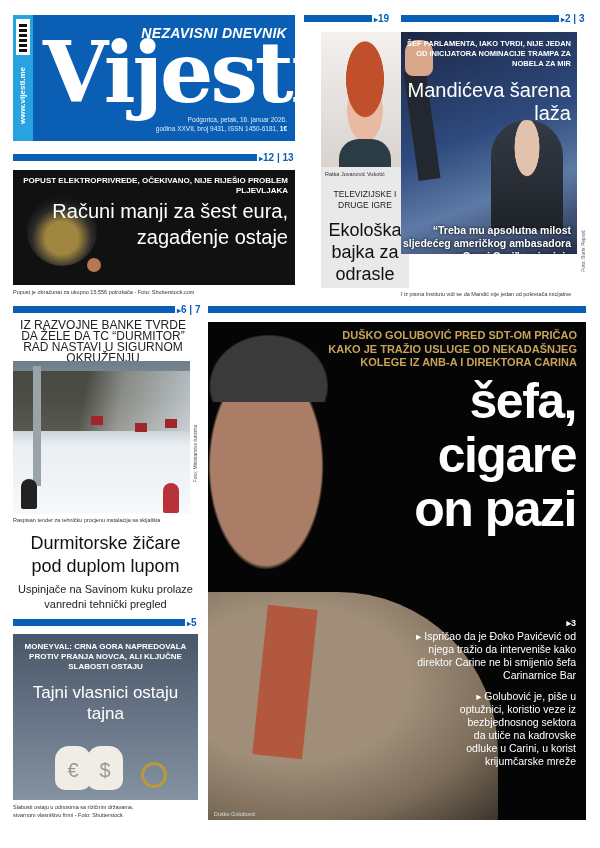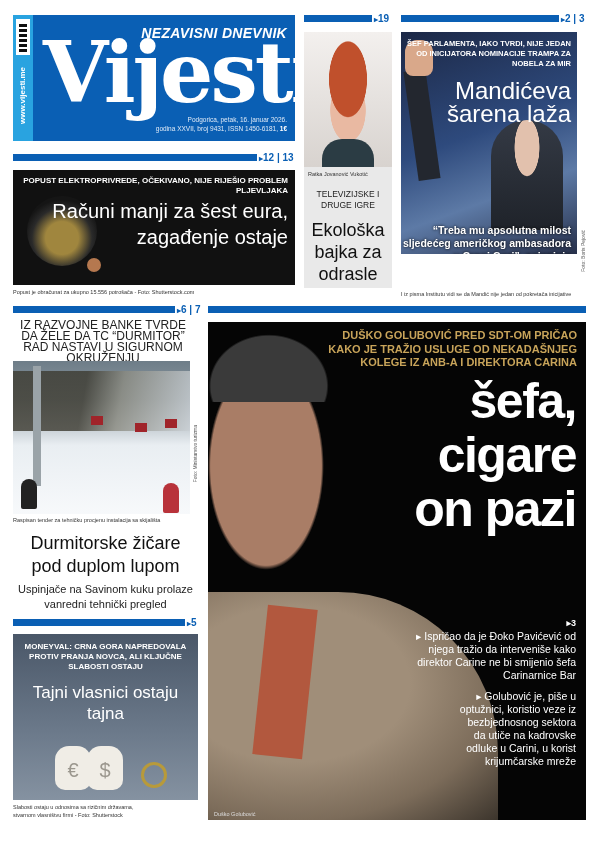--- a/index.html
+++ b/index.html
@@ -18,34 +18,34 @@
   .mast-title { position: absolute; left: 30px; top: 8px; color: #fff; font-family: "DejaVu Serif", serif; font-weight: bold; font-size: 84px; line-height: 100px; letter-spacing: -3px; }
   .mast-date { position: absolute; right: 8px; bottom: 8px; color: #dfeaf7; font-size: 6.5px; text-align: right; line-height: 9px; }
   .mast-date b { color: #fff; }
 
   
   .bar { position: absolute; height: 7px; background: #0a5fb4; }
   .pageref { position: absolute; color: #0a5fb4; font-weight: bold; font-size: 10px; line-height: 10px; }
   .pageref .tri { font-size: 8px; }
 
   
-  .col-box { left: 304px; top: 32px; width: 88px; height: 256px; background: #e9e9e9; }
+  .col-box { left: 321px; top: 32px; width: 88px; height: 256px; background: #e9e9e9; }
   .col-photo { position: absolute; left: 0; top: 0; width: 88px; height: 135px; background: radial-gradient(ellipse at 50% 35%, #c0502c 0 30%, transparent 31%), radial-gradient(ellipse at 50% 58%, #e9b9a2 0 28%, transparent 29%), linear-gradient(#f3f0ee, #d8d3cf); }
   .col-photo .shirt { position:absolute; left:18px; bottom:0; width:52px; height:28px; background:#2b3c44; border-radius: 20px 20px 0 0; }
   .col-caption { position: absolute; left: 4px; top: 139px; font-size: 5.5px; color: #333; }
   .col-kicker { position: absolute; left: 0; top: 157px; width: 88px; text-align: center; font-size: 8.5px; color: #222; line-height: 11px; }
   .col-head { position: absolute; left: 0; top: 187px; width: 88px; text-align: center; font-size: 18px; color: #111; line-height: 22px; }
 
   
   .mandic { left: 401px; top: 32px; width: 176px; height: 222px; background: linear-gradient(160deg,#1c2846 0%,#2e4a7d 45%,#5d7aa6 70%,#27304a 100%); overflow: hidden; }
   .mandic .person { position:absolute; left:90px; top:88px; width:72px; height:110px; border-radius:40px 40px 0 0; background: radial-gradient(ellipse at 50% 25%, #e2c1ad 0 24%, transparent 25%), linear-gradient(#343a45,#1f232a); }
   .mandic .hand { position:absolute; left:4px; top:8px; width:28px; height:36px; background:#d9a88a; border-radius:12px 12px 8px 8px; }
   .mandic .arm { position:absolute; left:10px; top:38px; width:22px; height:110px; background:#23272f; transform: rotate(-8deg); }
   .mandic-kicker { position: absolute; right: 6px; top: 7px; width: 170px; text-align: right; color: #fff; font-size: 7.5px; font-weight: bold; line-height: 10px; }
-  .mandic-head { position: absolute; right: 6px; top: 47px; text-align: right; color: #fff; font-size: 24px; line-height: 23px; }
+  .mandic-head { position: absolute; right: 6px; top: 47px; text-align: right; color: #fff; font-size: 20px; line-height: 23px; }
   .mandic-quote { position: absolute; right: 6px; top: 192px; width: 172px; text-align: right; color: #fff; font-size: 10.5px; font-weight: bold; line-height: 13px; text-shadow: 0 0 3px #000; }
   .mandic-caption { position: absolute; left: 401px; top: 291px; font-size: 5.5px; color: #333; }
   .mandic-credit { position: absolute; left: 580px; top: 230px; writing-mode: vertical-rl; transform: rotate(180deg); font-size: 5px; color: #555; }
 
   
   .elec { left: 13px; top: 170px; width: 282px; height: 115px; background: #111; overflow: hidden; }
   .elec .jar { position:absolute; left:14px; top:26px; width:70px; height:70px; border-radius:50%; background: radial-gradient(circle at 50% 60%, #a0863e 0 30%, #2a2a2a 55%, #151515 70%); }
   .elec .coin { position:absolute; left:74px; top:88px; width:14px; height:14px; border-radius:50%; background:#b5784f; }
   .elec-kicker { position: absolute; right: 7px; top: 6px; text-align: right; color: #fff; font-size: 8px; font-weight: bold; line-height: 10px; }
   .elec-head { position: absolute; right: 7px; top: 28px; text-align: right; color: #fff; font-size: 20px; line-height: 26px; }

